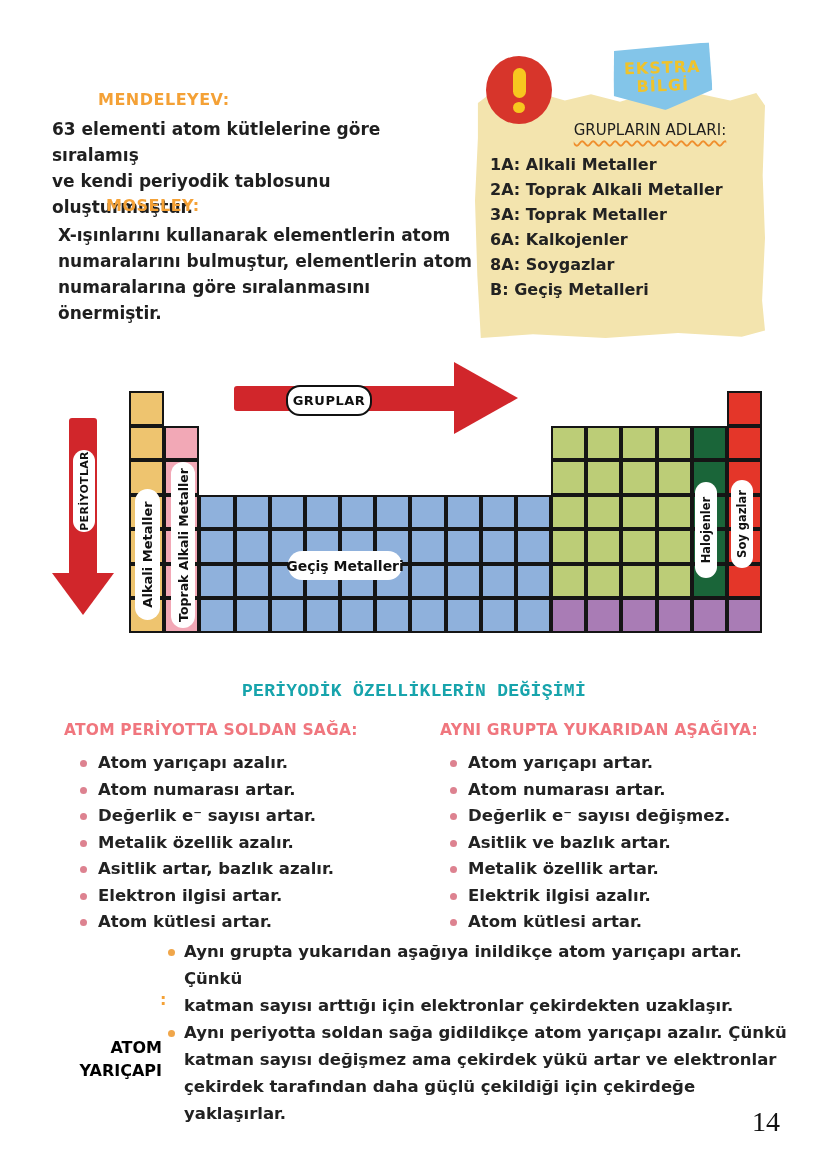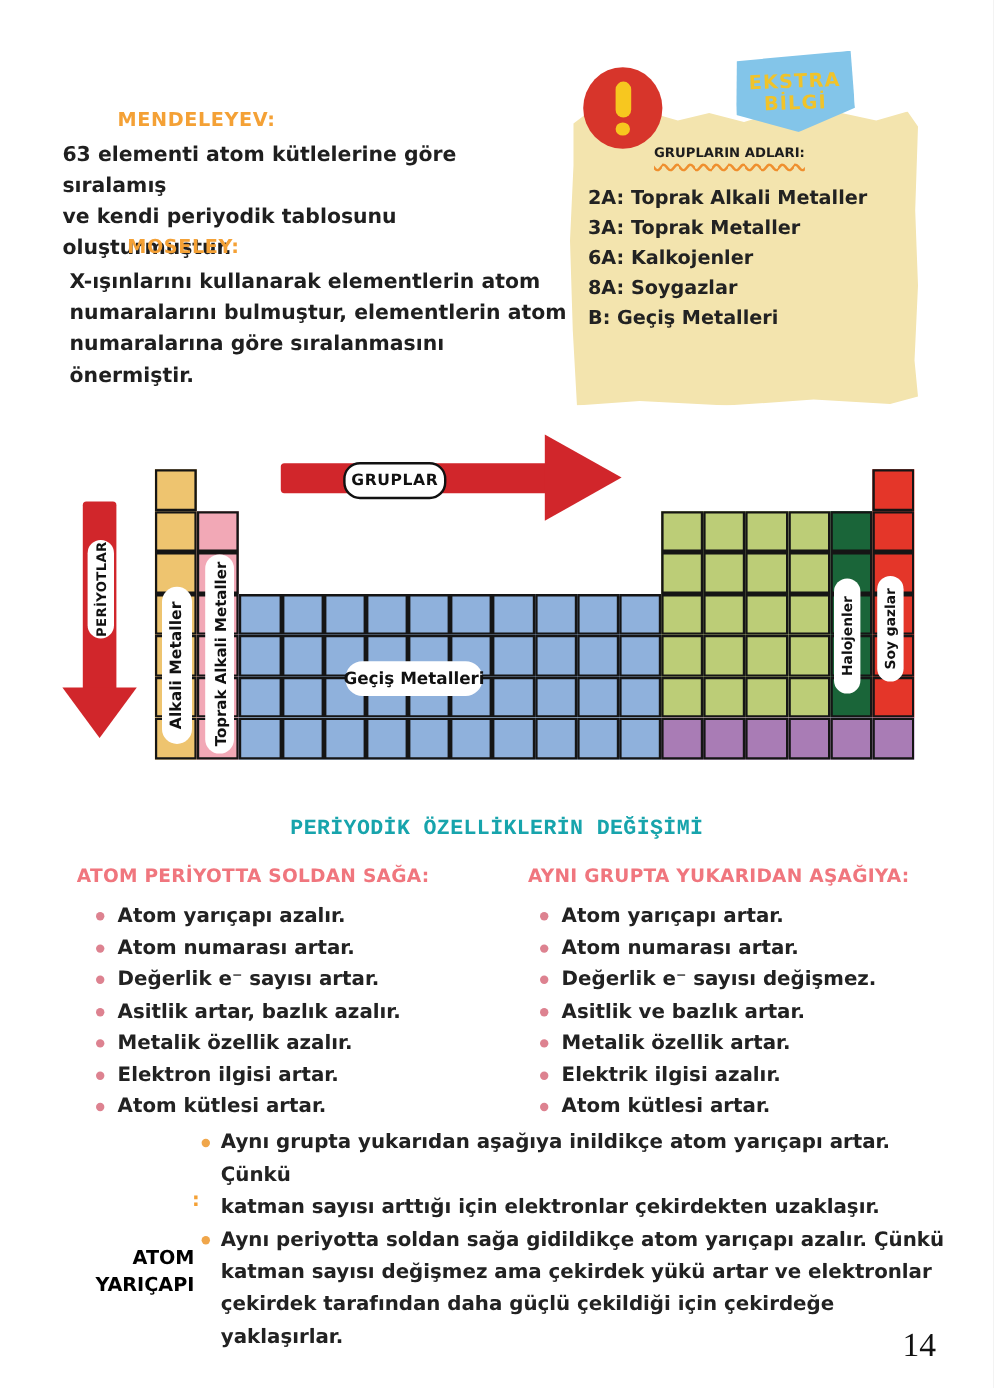--- a/index.html
+++ b/index.html
@@ -16,22 +16,22 @@
   #moseley-h{left:106px; top:196px;}
   #moseley-p{left:58px; top:222px; width:420px;}
 
   
   .note{
     position:absolute; left:475px; top:88px; width:290px; height:250px;
     background:#f3e4ae;
     clip-path:polygon(1% 6%,5% 2.5%,13% 5%,22% 2%,31% 5%,40% 2.5%,50% 5.5%,60% 2%,69% 5%,78% 2.5%,88% 5%,97% 2%,100% 7%,99.2% 35%,100% 60%,99% 85%,100% 97%,92% 99.5%,70% 98%,45% 100%,20% 98.5%,2% 100%,0.8% 75%,0% 45%,1% 20%);
   }
   .note-heading{
-    position:absolute; left:545px; top:121px; width:210px; 
-    font-size:11px; font-weight:bold; color:#1d1d1d; margin:0;
+    position:absolute; left:545px; top:121px; width:210px; text-align:center;
+    font-size:15px; font-weight:normal; color:#1d1d1d; margin:0;
   }
   .note-heading .wavy{
     text-decoration:underline; text-decoration-style:wavy;
     text-decoration-color:#ef8f2e; text-decoration-thickness:2px; text-underline-offset:5px;
   }
   .note-list{
     position:absolute; left:490px; top:152px; margin:0; padding:0; list-style:none;
     font-size:16px; font-weight:600; line-height:25px; color:#222;
   }
   .alert{
@@ -132,20 +132,21 @@
   <div class="alert">
     <div class="bar"></div>
     <div class="dot"></div>
   </div>
   <div class="tag">
     <span>EKSTRA</span>
     <span>BİLGİ</span>
   </div>
   <h4 class="note-heading"><span class="wavy">GRUPLARIN ADLARI:</span></h4>
   <ul class="note-list">
+    <li>1A: Alkali Metaller</li>
     <li>2A: Toprak Alkali Metaller</li>
     <li>3A: Toprak Metaller</li>
     <li>6A: Kalkojenler</li>
     <li>8A: Soygazlar</li>
     <li>B: Geçiş Metalleri</li>
   </ul>
 
   <div class="diagram">
     <div class="arrow-shaft-h"></div>
     <div class="arrow-head-h"></div>
@@ -254,22 +255,22 @@
     <div class="pill" id="soygaz-pill">Soy gazlar</div>
   </div>
 
   <h2 class="section-title">PERİYODİK ÖZELLİKLERİN DEĞİŞİMİ</h2>
   <h5 class="col-head" id="left-head">ATOM PERİYOTTA SOLDAN SAĞA:</h5>
   <h5 class="col-head" id="right-head">AYNI GRUPTA YUKARIDAN AŞAĞIYA:</h5>
   <ul class="prop-list" id="left-list">
     <li>Atom yarıçapı azalır.</li>
     <li>Atom numarası artar.</li>
     <li>Değerlik e⁻ sayısı artar.</li>
+    <li>Metalik özellik azalır.</li>
     <li>Asitlik artar, bazlık azalır.</li>
-    <li>Metalik özellik azalır.</li>
     <li>Elektron ilgisi artar.</li>
     <li>Atom kütlesi artar.</li>
   </ul>
   <ul class="prop-list" id="right-list">
     <li>Atom yarıçapı artar.</li>
     <li>Atom numarası artar.</li>
     <li>Değerlik e⁻ sayısı değişmez.</li>
     <li>Asitlik ve bazlık artar.</li>
     <li>Metalik özellik artar.</li>
     <li>Elektrik ilgisi azalır.</li>

